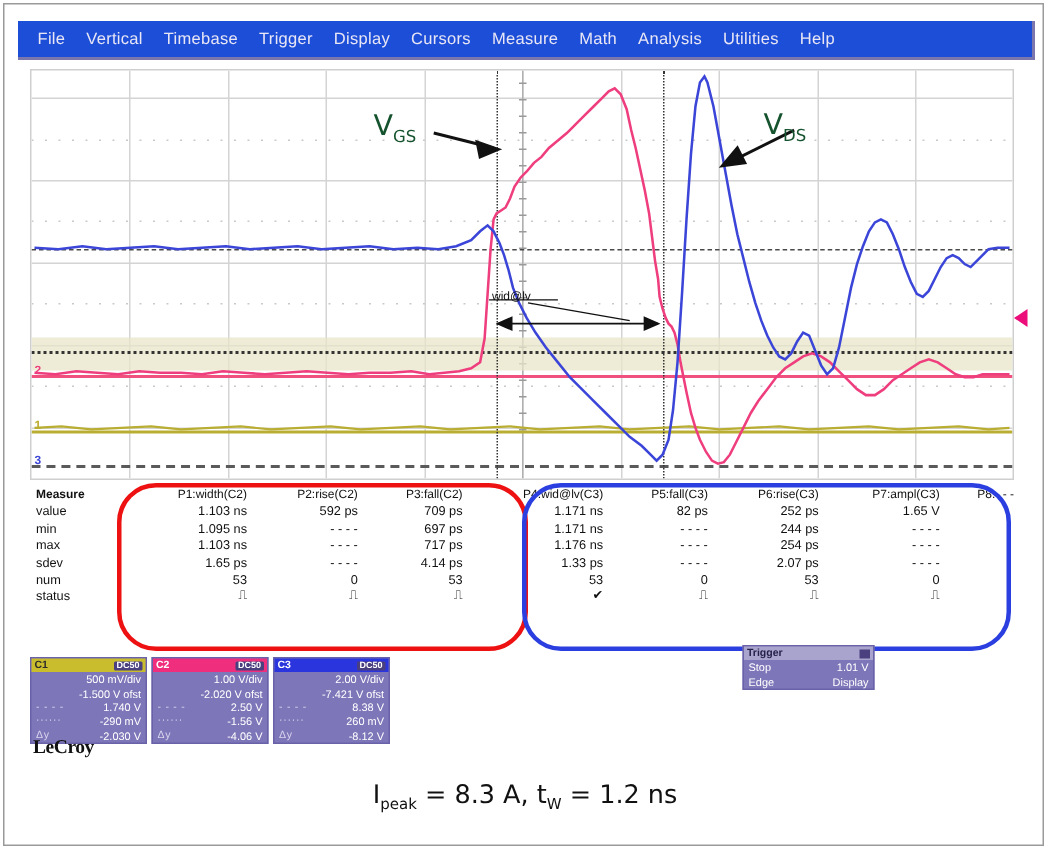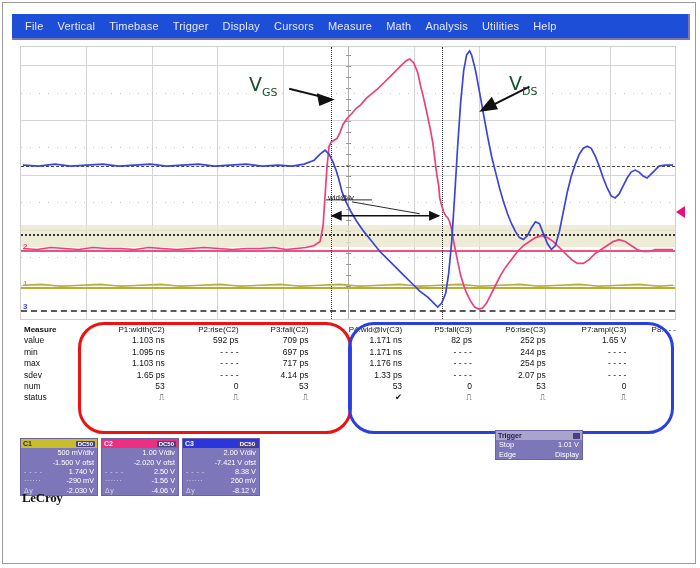--- a/index.html
+++ b/index.html
@@ -407,13 +407,16 @@
       </div>
       <div class="rw">
         <span>Edge</span>
         <span>Display</span>
       </div>
     </div>
   </div>
 
   <div class="lecroy">LeCroy</div>
 
+  <div class="caption">
+    <span>I</span><sub>peak</sub><span> = 8.3 A, t</span><sub>W</sub><span> = 1.2 ns</span>
+  </div>
 </div>
 
 </body></html>

